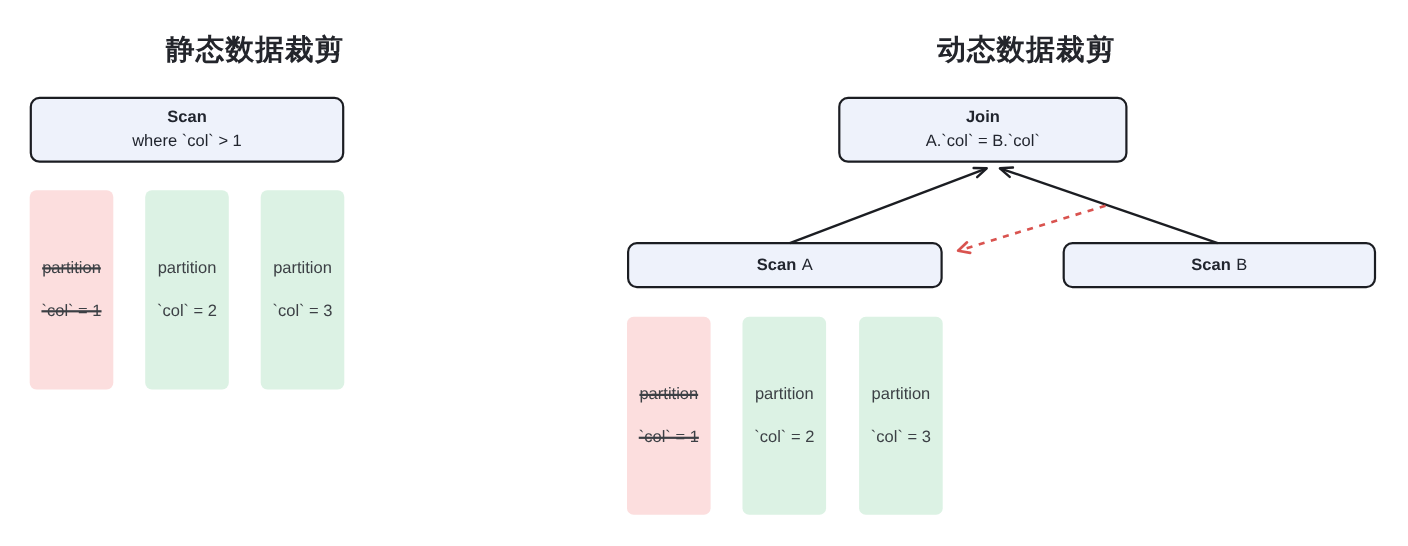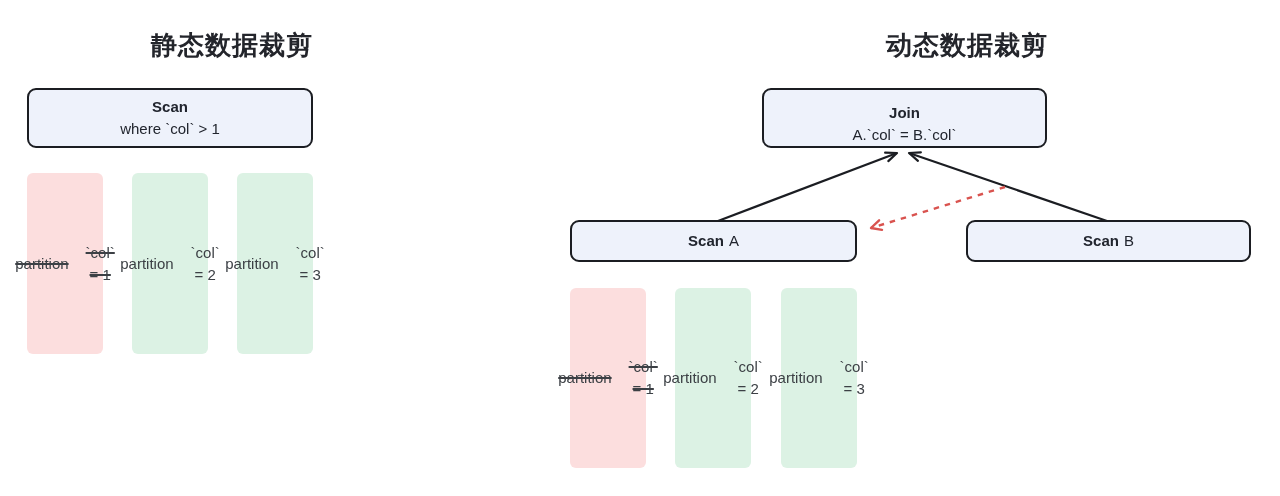--- a/index.html
+++ b/index.html
@@ -18,21 +18,21 @@
     background:var(--node-fill,#eef2fb);
     border:2.2px solid var(--node-border,#1b1d22);
     border-radius:9px;
     display:flex;flex-direction:column;align-items:center;justify-content:center;
     font-size:15px;line-height:22px;color:var(--node-text,#21252e);
   }
   .node .nb{font-weight:700;}
   .node-row{flex-direction:row;gap:5px;}
   .partition{
     position:absolute;box-sizing:border-box;width:76px;border-radius:6px;
-    display:flex;flex-direction:row;align-items:center;justify-content:center;
+    display:flex;flex-direction:column;align-items:center;justify-content:center;
     font-size:15px;line-height:22px;color:var(--partition-text,#3c4045);
     text-align:center;
     gap:17px;
   }
   .partition.kept{background:var(--kept-fill,#dcf2e4);}
   .partition.pruned{background:var(--pruned-fill,#fcdede);}
   .partition.pruned .pt-line{
     text-decoration:line-through;
     text-decoration-thickness:1.8px;
   }
@@ -56,23 +56,23 @@
   </div>
   <div class="partition kept" style="left:132px;top:173px;height:181px;">
     <div class="pt-line">partition</div>
     <div class="pt-line">`col` = 2</div>
   </div>
   <div class="partition kept" style="left:237px;top:173px;height:181px;">
     <div class="pt-line">partition</div>
     <div class="pt-line">`col` = 3</div>
   </div>
 
-  <div class="panel-title" style="left:762px;">动态数据裁剪</div>
+  <div class="panel-title" style="left:728px;">动态数据裁剪</div>
 
-  <div class="node" style="left:762px;top:88px;width:285px;height:60px;justify-content:flex-end;">
+  <div class="node" style="left:762px;top:88px;width:263px;height:60px;">
     <div class="nb">Join</div>
     <div>A.`col` = B.`col`</div>
   </div>
 
   <div class="node node-row" style="left:570px;top:220px;width:287px;height:42px;">
     <span class="nb">Scan</span>
     <span>A</span>
   </div>
 
   <div class="node node-row" style="left:966px;top:220px;width:285px;height:42px;">

